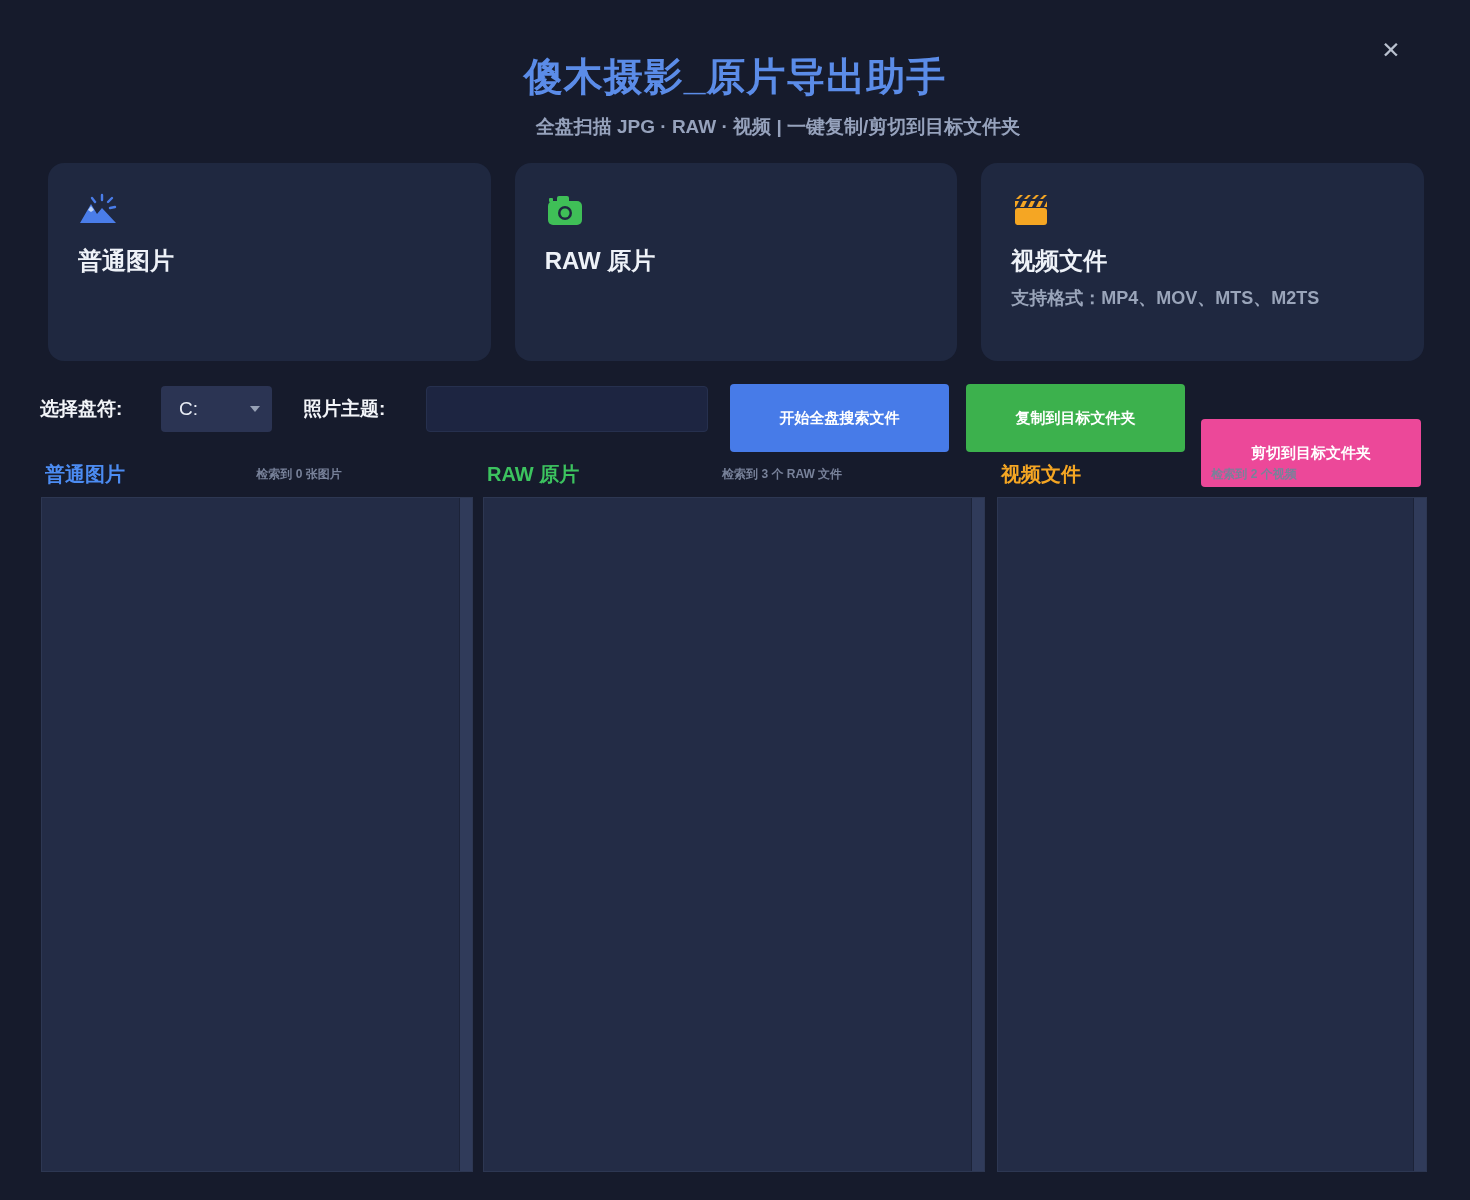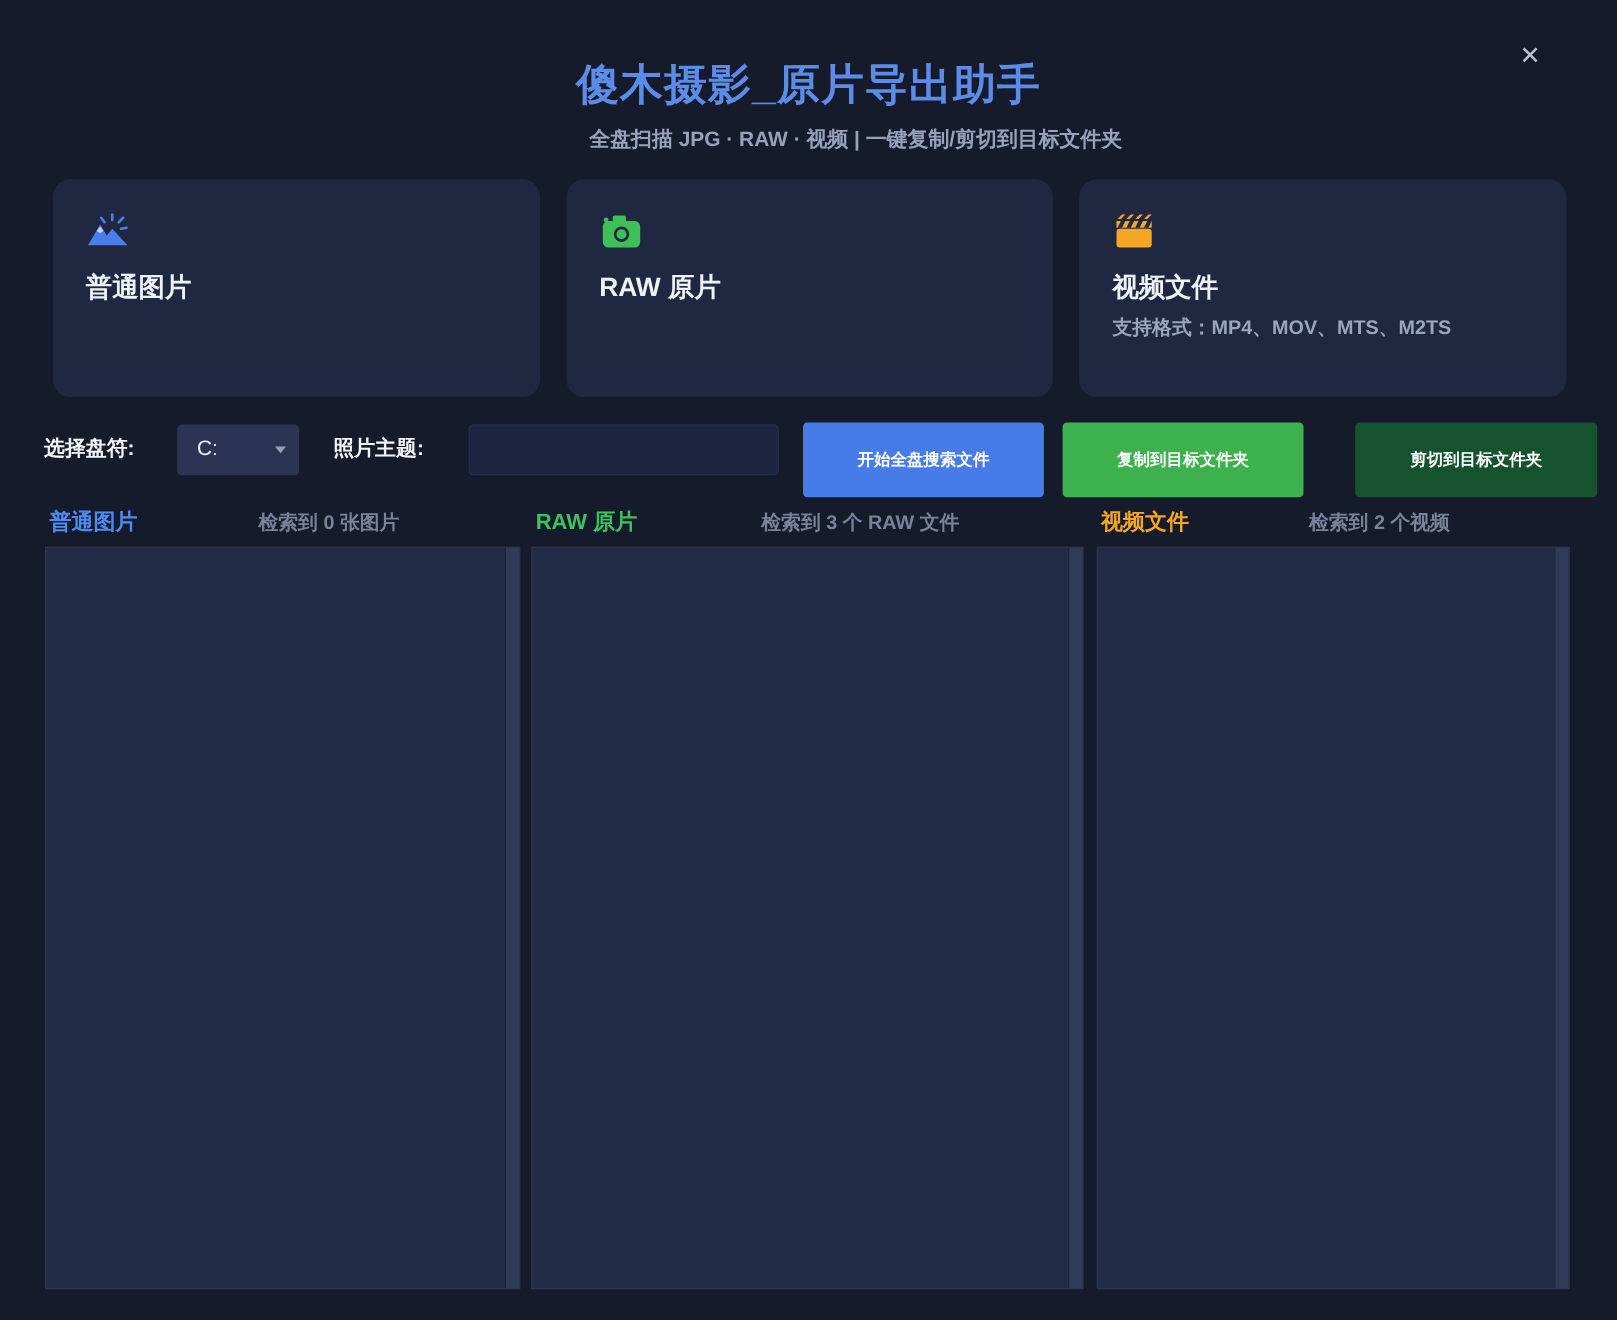--- a/index.html
+++ b/index.html
@@ -86,38 +86,38 @@
   }
   .action-btn {
     position: absolute; top: 384px; height: 68px;
     border: none; border-radius: 4px;
     font-size: 15px; font-weight: 700; color: #ffffff;
     font-family: "Liberation Sans", "DejaVu Sans", sans-serif;
     cursor: pointer;
   }
   #btn-search { left: 730px; width: 219px; background: #477be8; }
   #btn-copy   { left: 966px; width: 219px; background: #3cb14d; }
-  #btn-cut    { left: 1232px; width: 220px; background: #14532d; }
+  #btn-cut    { left: 1201px; width: 220px; background: #ec4899; margin-top: 35px; }
 
   
   .results-col { position: absolute; top: 452px; height: 720px; }
   #col-normal { left: 41px;  width: 432px; }
   #col-raw    { left: 483px; width: 502px; }
   #col-video  { left: 997px; width: 430px; }
   .col-header {
     height: 45px; display: flex; align-items: center;
     padding-left: 4px;
   }
   .col-title { font-size: 20px; font-weight: 700; }
   #col-normal .col-title { color: #4c8cf2; }
   #col-raw    .col-title { color: #3cc35f; }
   #col-video  .col-title { color: #f5a623; }
   .col-count {
     flex: 1 1 0; text-align: center;
-    font-size: 18px; font-weight: 600; color: #78829a;
+    font-size: 12px; font-weight: 600; color: #78829a;
   }
   .listbox {
     position: relative;
     height: 675px;
     background: #232c46;
     border: 1px solid #2d3752;
   }
   .scrollbar {
     position: absolute; top: 0; right: 0;
     width: 13px; height: 100%;

